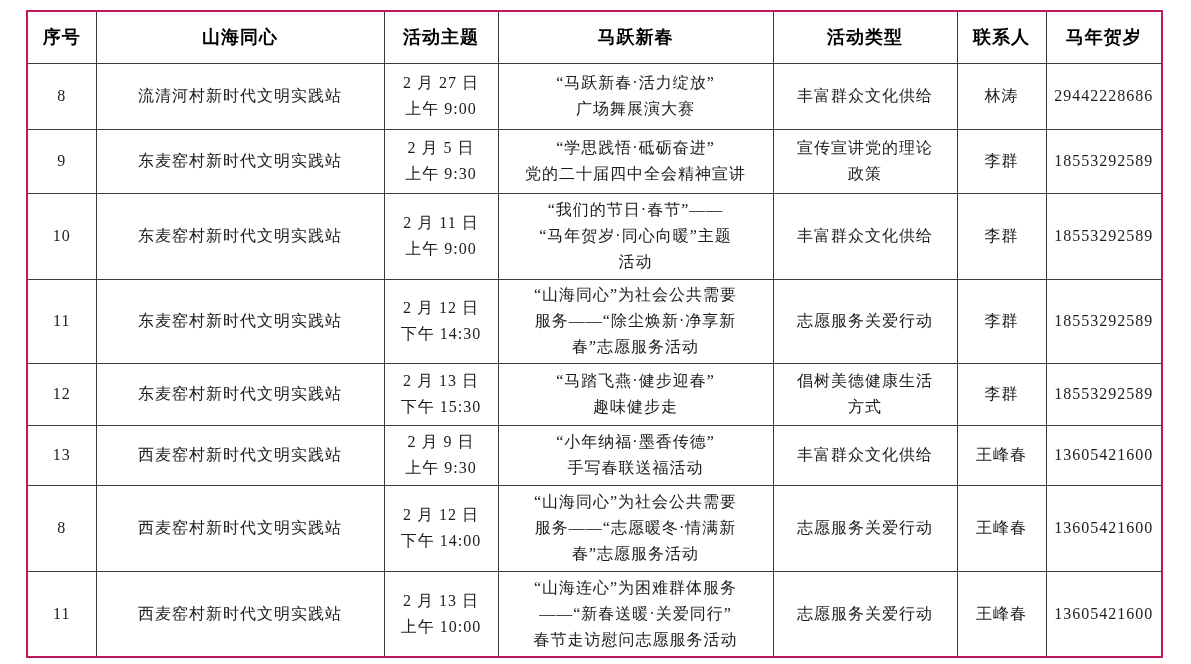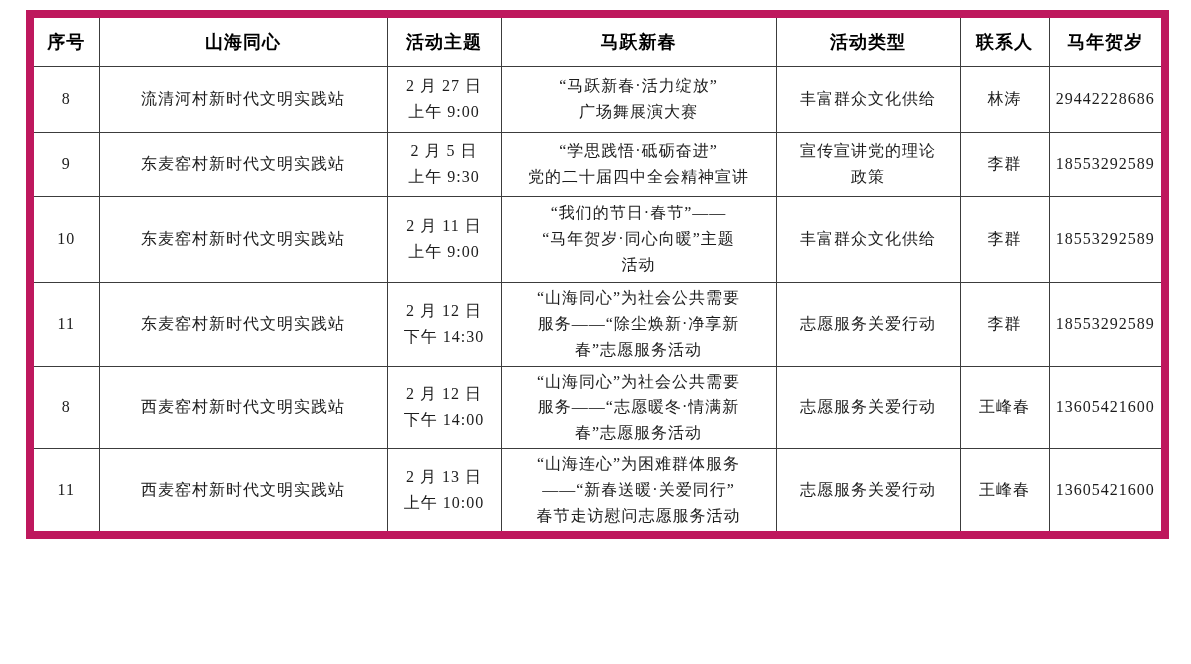--- a/index.html
+++ b/index.html
@@ -17,21 +17,21 @@
     background: #ffffff;
     position: relative;
   }
   table.activity-table {
     position: absolute;
     left: 26px;
     top: 10px;
     width: 1135px;
     border-collapse: collapse;
     table-layout: fixed;
-    border: 8px solid #be185d;
+    border: 2px solid #be185d;
     font-family: "Liberation Serif", "DejaVu Serif", serif;
     color: #1c1c1c;
   }
   table.activity-table th,
   table.activity-table td {
     border: 1px solid #3c3c3c;
     text-align: center;
     vertical-align: middle;
     padding: 2px 6px;
     background: #ffffff;
@@ -132,20 +132,43 @@
         <td class="pre">2 月 12 日
 下午 14:30</td>
         <td class="pre">“山海同心”为社会公共需要
 服务——“除尘焕新·净享新
 春”志愿服务活动</td>
         <td class="pre">志愿服务关爱行动</td>
         <td>李群</td>
         <td class="num">18553292589</td>
       </tr>
       <tr>
+        <td class="num">12</td>
+        <td>东麦窑村新时代文明实践站</td>
+        <td class="pre">2 月 13 日
+下午 15:30</td>
+        <td class="pre">“马踏飞燕·健步迎春”
+趣味健步走</td>
+        <td class="pre">倡树美德健康生活
+方式</td>
+        <td>李群</td>
+        <td class="num">18553292589</td>
+      </tr>
+      <tr>
+        <td class="num">13</td>
+        <td>西麦窑村新时代文明实践站</td>
+        <td class="pre">2 月 9 日
+上午 9:30</td>
+        <td class="pre">“小年纳福·墨香传德”
+手写春联送福活动</td>
+        <td class="pre">丰富群众文化供给</td>
+        <td>王峰春</td>
+        <td class="num">13605421600</td>
+      </tr>
+      <tr>
         <td class="num">8</td>
         <td>西麦窑村新时代文明实践站</td>
         <td class="pre">2 月 12 日
 下午 14:00</td>
         <td class="pre">“山海同心”为社会公共需要
 服务——“志愿暖冬·情满新
 春”志愿服务活动</td>
         <td class="pre">志愿服务关爱行动</td>
         <td>王峰春</td>
         <td class="num">13605421600</td>

